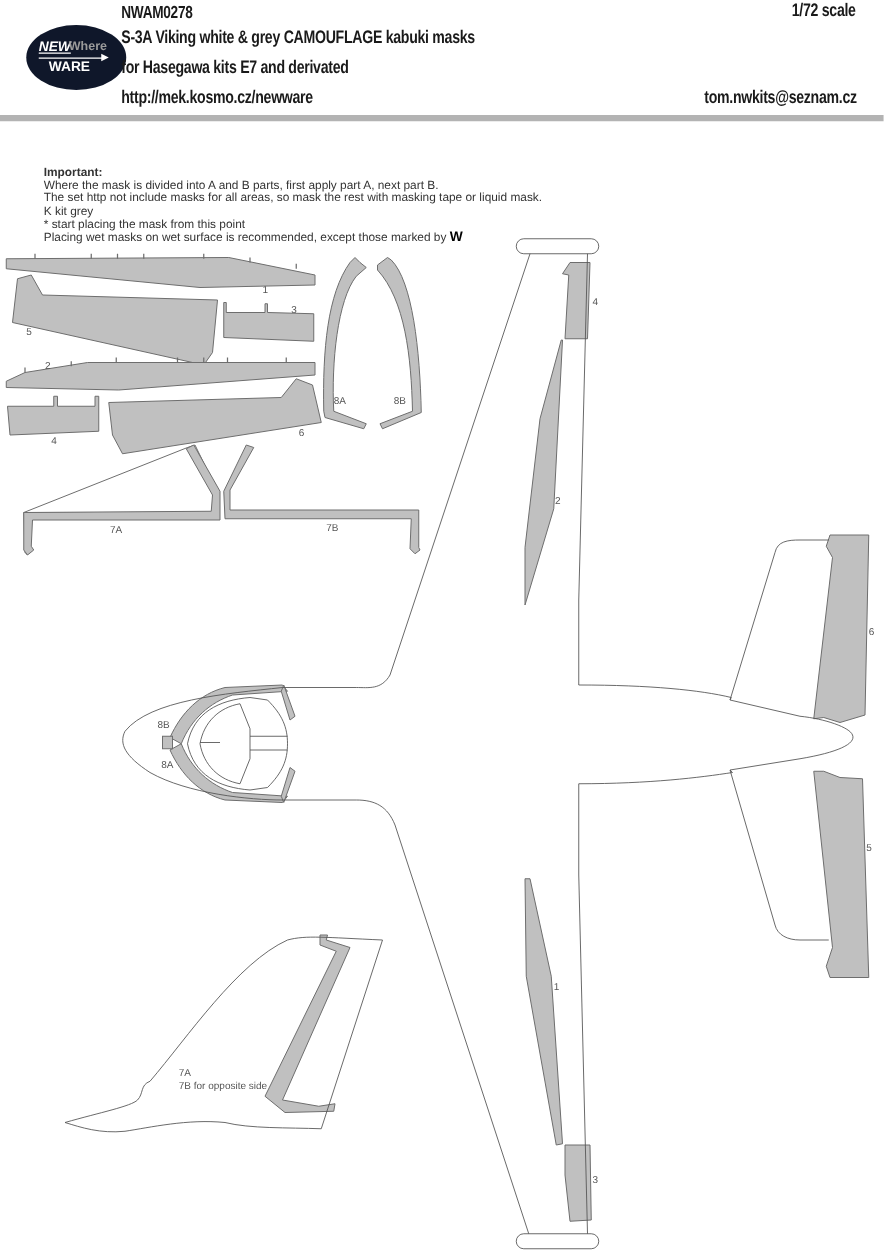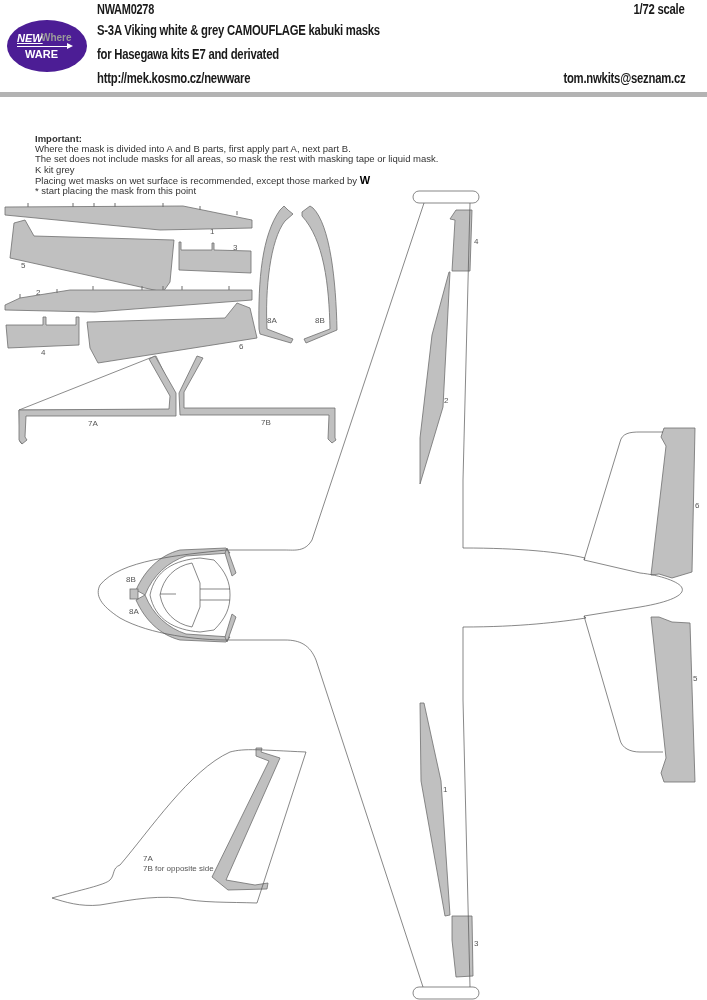--- a/index.html
+++ b/index.html
@@ -5,21 +5,21 @@
   html, body { margin: 0; padding: 0; background: #ffffff; }
   body { width: 707px; height: 1000px; position: relative; overflow: hidden; font-family: "Liberation Sans", sans-serif; color: #222; }
   .hdr { position: absolute; font-family: "Liberation Sans Narrow", "Liberation Sans", sans-serif; font-weight: bold; color: #1a1a1a; letter-spacing: -0.3px; transform-origin: left top; }
   .code { left: 97px; top: 1px; font-size: 14px; transform: scaleX(0.78); }
   .title { left: 97px; top: 22px; font-size: 14.5px; transform: scaleX(0.78); }
   .subtitle { left: 97px; top: 46px; font-size: 14.5px; transform: scaleX(0.78); }
   .url { left: 97px; top: 70px; font-size: 14.5px; transform: scaleX(0.78); }
   .scale { right: 22px; top: 1px; font-size: 14.5px; transform: scaleX(0.78); transform-origin: right top; }
   .email { right: 22px; top: 70px; font-size: 14.5px; transform: scaleX(0.78); transform-origin: right top; }
   .rule { position: absolute; left: 0; top: 92px; width: 707px; height: 5px; background: #b3b3b3; }
-  .logo { position: absolute; left: 7px; top: 20px; width: 80px; height: 52px; border-radius: 50%; background: #4c1d95; }
+  .logo { position: absolute; left: 21px; top: 20px; width: 80px; height: 52px; border-radius: 50%; background: #0f172a; }
   .logo .l1 { position: absolute; left: 10px; top: 12px; font-size: 11px; font-weight: bold; font-style: italic; color: #fff; text-decoration: underline; }
   .logo .l2 { position: absolute; left: 34px; top: 12px; font-size: 10px; font-weight: bold; color: #9a9a9a; }
   .logo .l3 { position: absolute; left: 18px; top: 28px; font-size: 11px; font-weight: bold; color: #fff; }
   .logo .arrow { position: absolute; left: 10px; top: 26px; width: 52px; height: 1px; background: #fff; }
   .logo .arrowhead { position: absolute; left: 60px; top: 23px; width: 0; height: 0; border-left: 6px solid #fff; border-top: 3px solid transparent; border-bottom: 3px solid transparent; }
   .notes { position: absolute; left: 35px; top: 110px; font-size: 9.5px; line-height: 10.2px; color: #333; margin-top: 24px; }
   .notes .ttl { font-weight: bold; }
   .notes b { font-weight: bold; color: #000; font-size: 11px; }
   svg.art { position: absolute; left: 0; top: 0; }
   .lbl { font-family: "Liberation Sans", sans-serif; font-size: 8px; fill: #555; }
@@ -39,24 +39,24 @@
 <div class="hdr title">S-3A Viking white &amp; grey CAMOUFLAGE  kabuki masks</div>
 <div class="hdr subtitle">for Hasegawa kits E7 and derivated</div>
 <div class="hdr url">http://mek.kosmo.cz/newware</div>
 <div class="hdr scale">1/72 scale</div>
 <div class="hdr email">tom.nwkits@seznam.cz</div>
 <div class="rule"></div>
 
 <div class="notes">
   <div class="ttl">Important:</div>
   <div>Where the mask is divided into A and B parts, first apply part A, next part B.</div>
-  <div>The set does not include masks for all areas, so mask the rest with masking tape or liquid mask.</div>
+  <div>The set http not include masks for all areas, so mask the rest with masking tape or liquid mask.</div>
   <div>K kit grey</div>
+  <div>*  start placing the mask from this point</div>
   <div><span>Placing wet masks on wet surface is recommended, except those marked by </span><b>W</b></div>
-  <div>*  start placing the mask from this point</div>
 </div>
 
 <svg class="art" width="707" height="1000" viewBox="0 0 707 1000">
   <g fill="#c0c0c0" stroke="#6e6e6e" stroke-width="0.8">
 
     <path d="M5,207 L183,206 L252,220 L252,228 L160,230 L5,215 Z"></path>
     <g stroke="#6e6e6e" stroke-width="1">
       <line x1="28" y1="207" x2="28" y2="203"></line>
         <line x1="73" y1="207" x2="73" y2="203"></line>
       <line x1="94" y1="207" x2="94" y2="203"></line>

